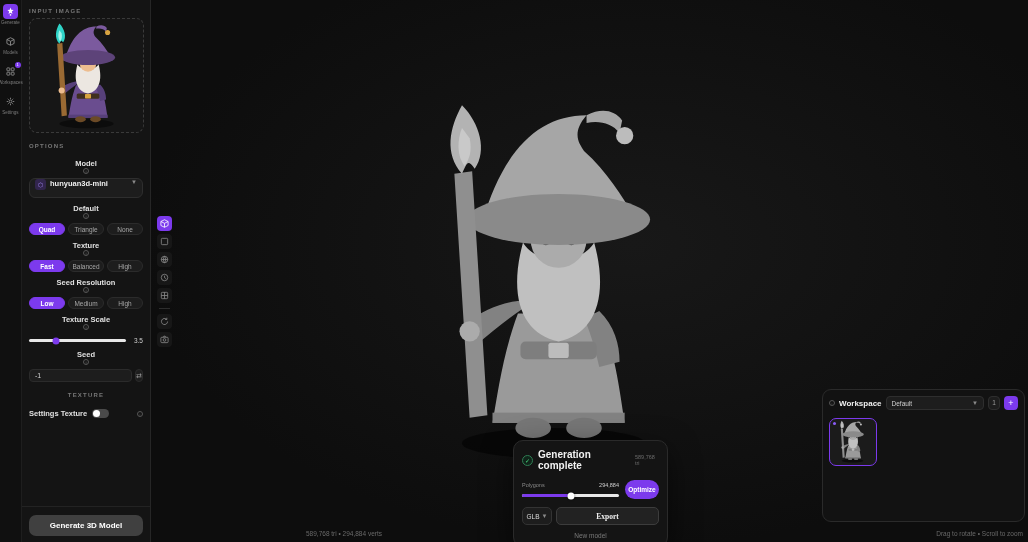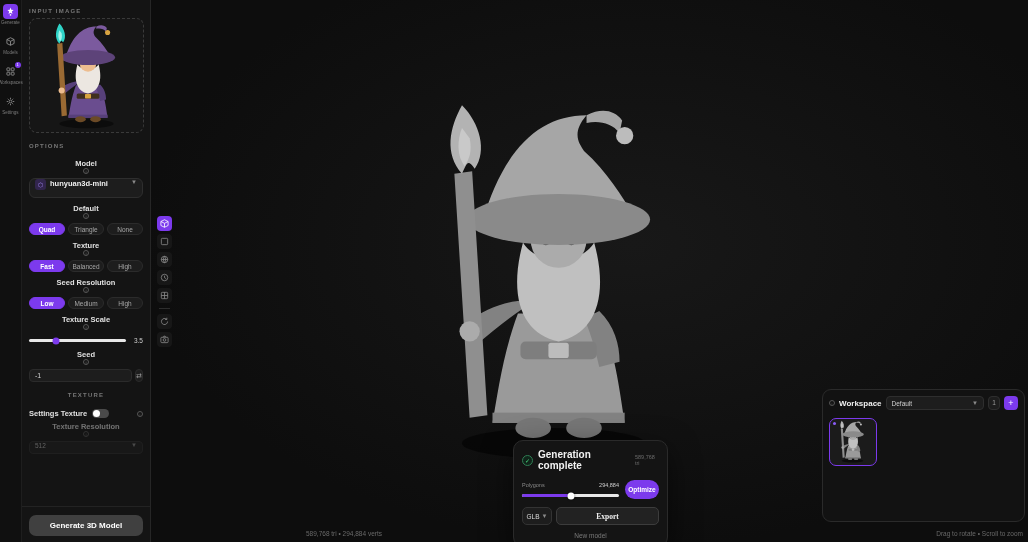--- a/index.html
+++ b/index.html
@@ -347,30 +347,20 @@
   <div class="sec-header center">TEXTURE</div>
 
   <div class="toggle-row">
     <span class="lbl">Settings Texture</span>
     <div class="toggle">
         <div class="knob"></div>
       </div>
     <span class="info-ico">i</span>
   </div>
 
-  <div class="dim">
-    <div class="row-label" style="margin-top:2px">
-      <span>Texture Resolution</span>
-      <span class="info-ico">i</span>
-    </div>
-    <div class="dropdown small">
-      <span class="dd-text">512</span>
-      <span class="chev">▼</span>
-    </div>
-  </div>
 
   <div class="panel-footer">
     <button class="gen3d-btn">Generate 3D Model</button>
   </div>
 </aside>
 
 <main class="viewport">
   <div class="vp-model wiz-gray">
     <svg width="305" height="465" viewBox="0 0 120 150" preserveAspectRatio="xMidYMid meet">
         <use href="#wizard"></use>

